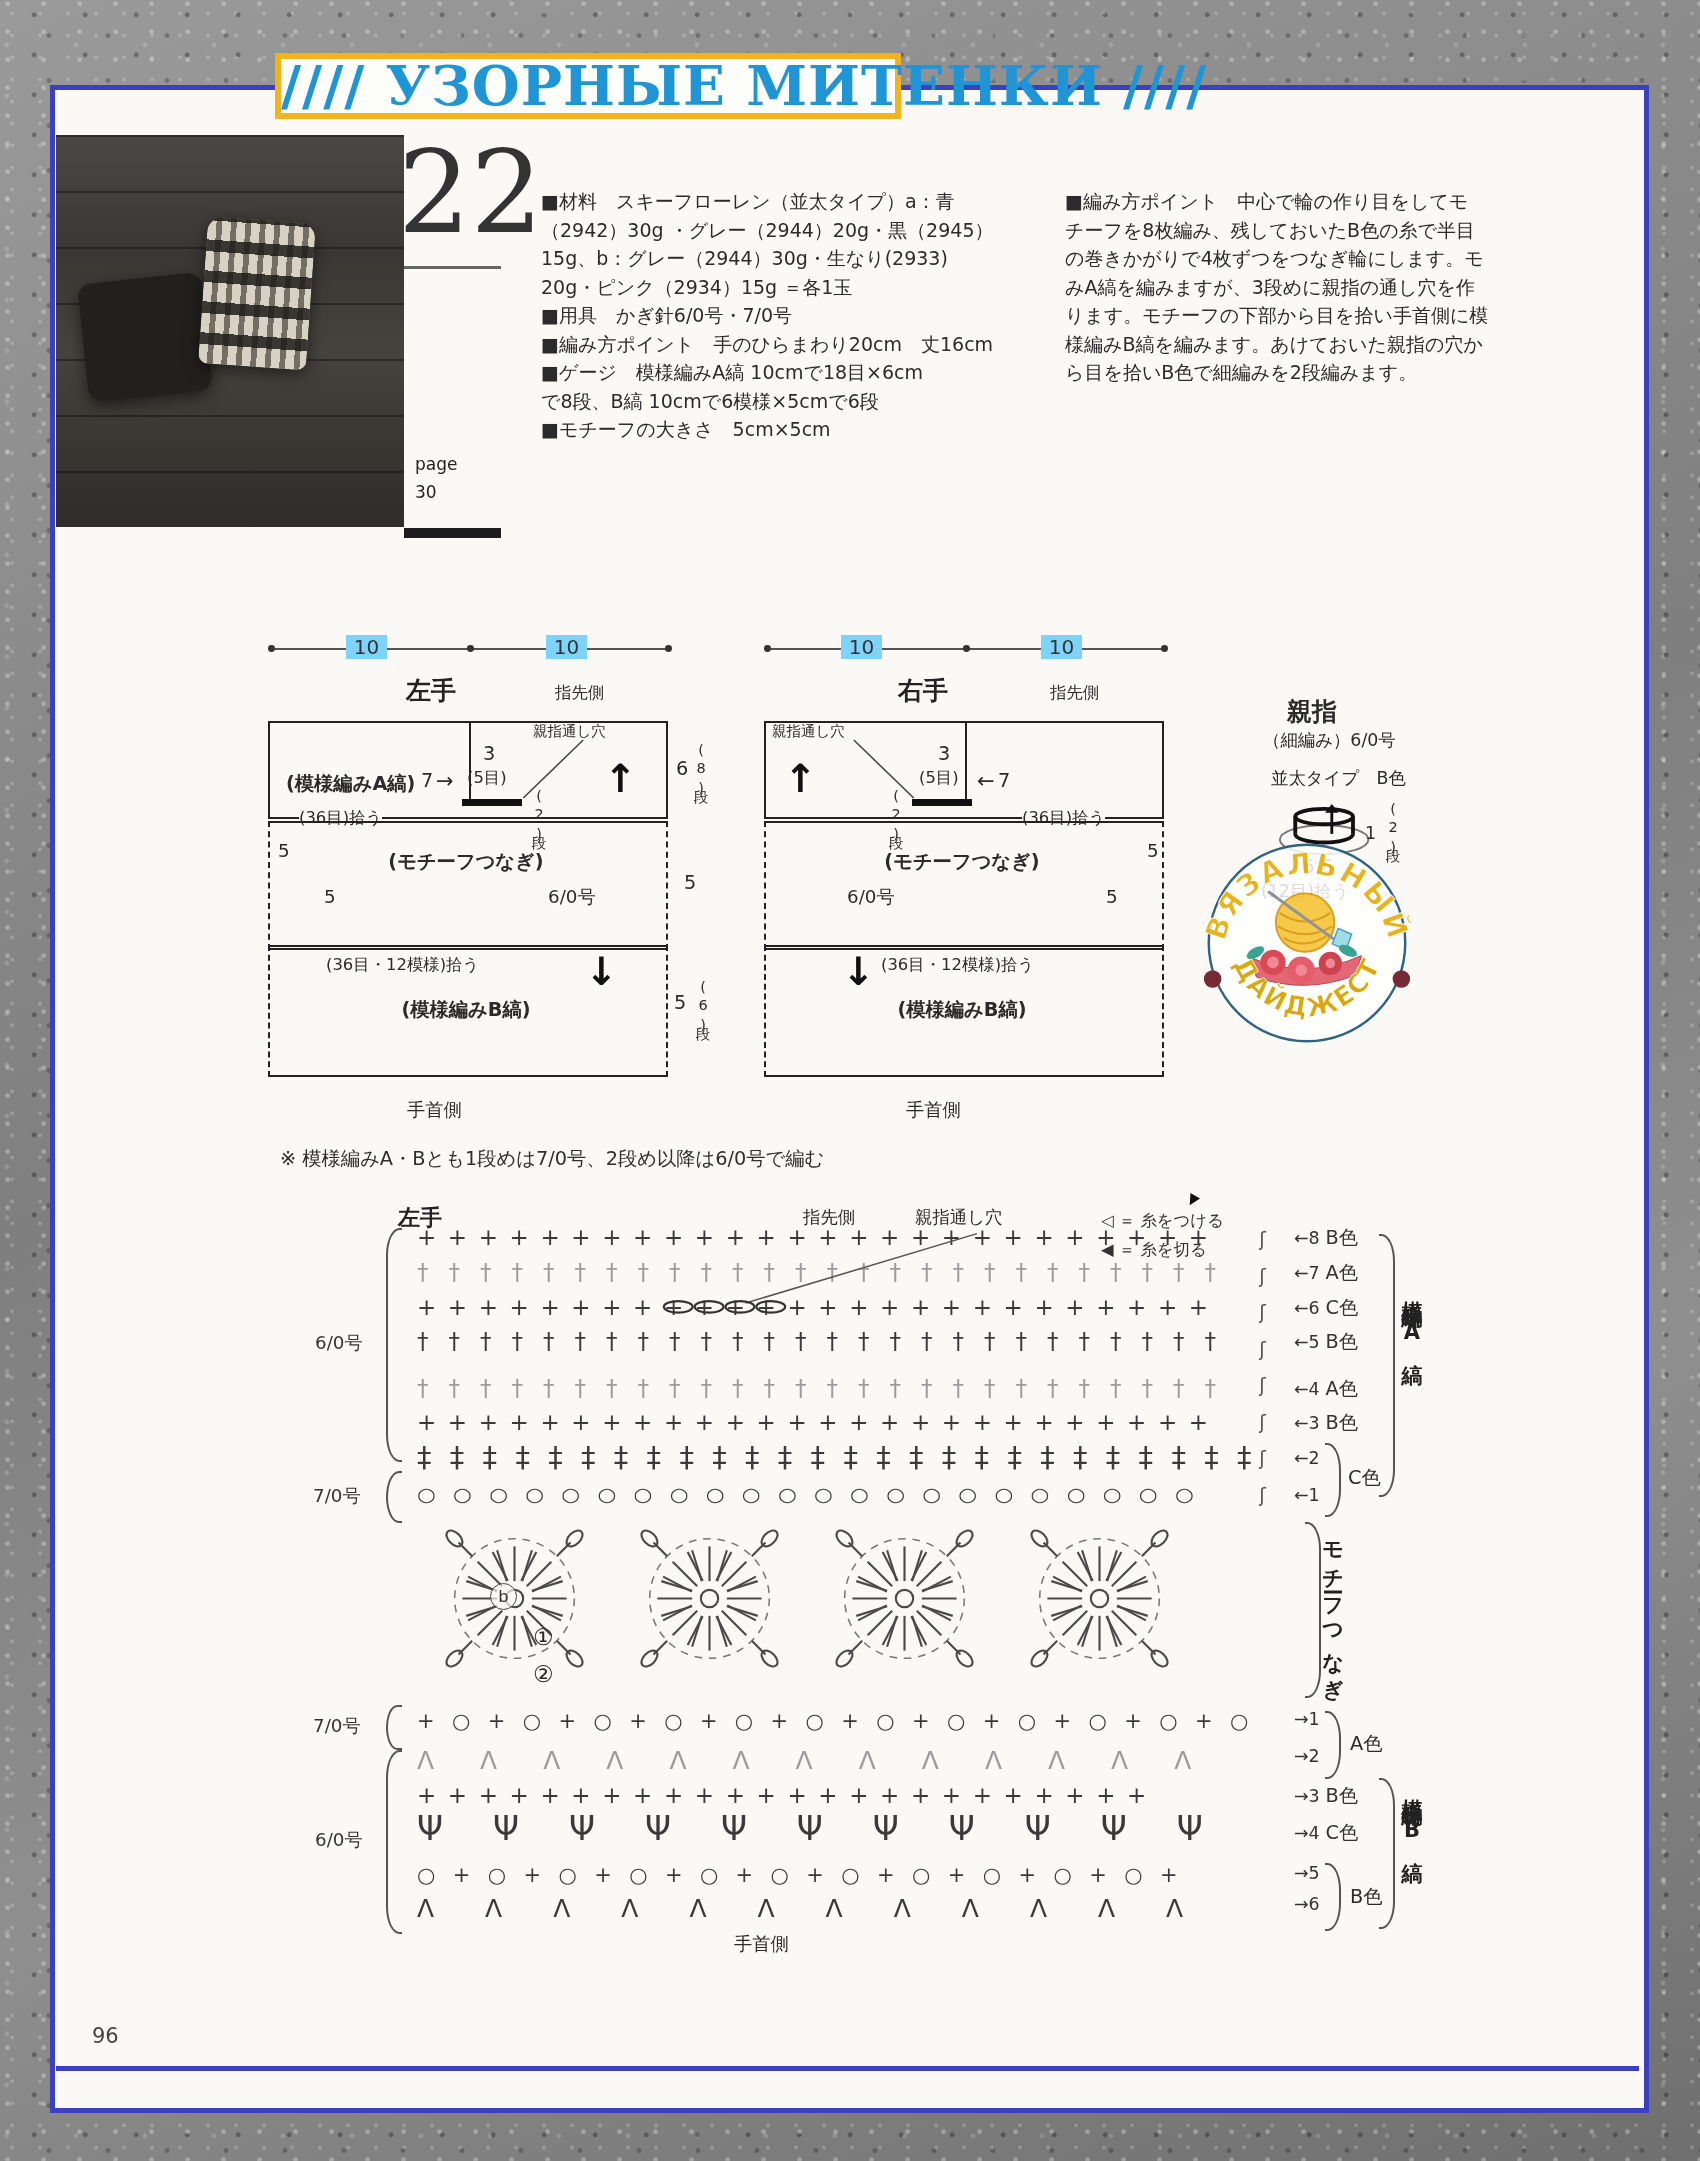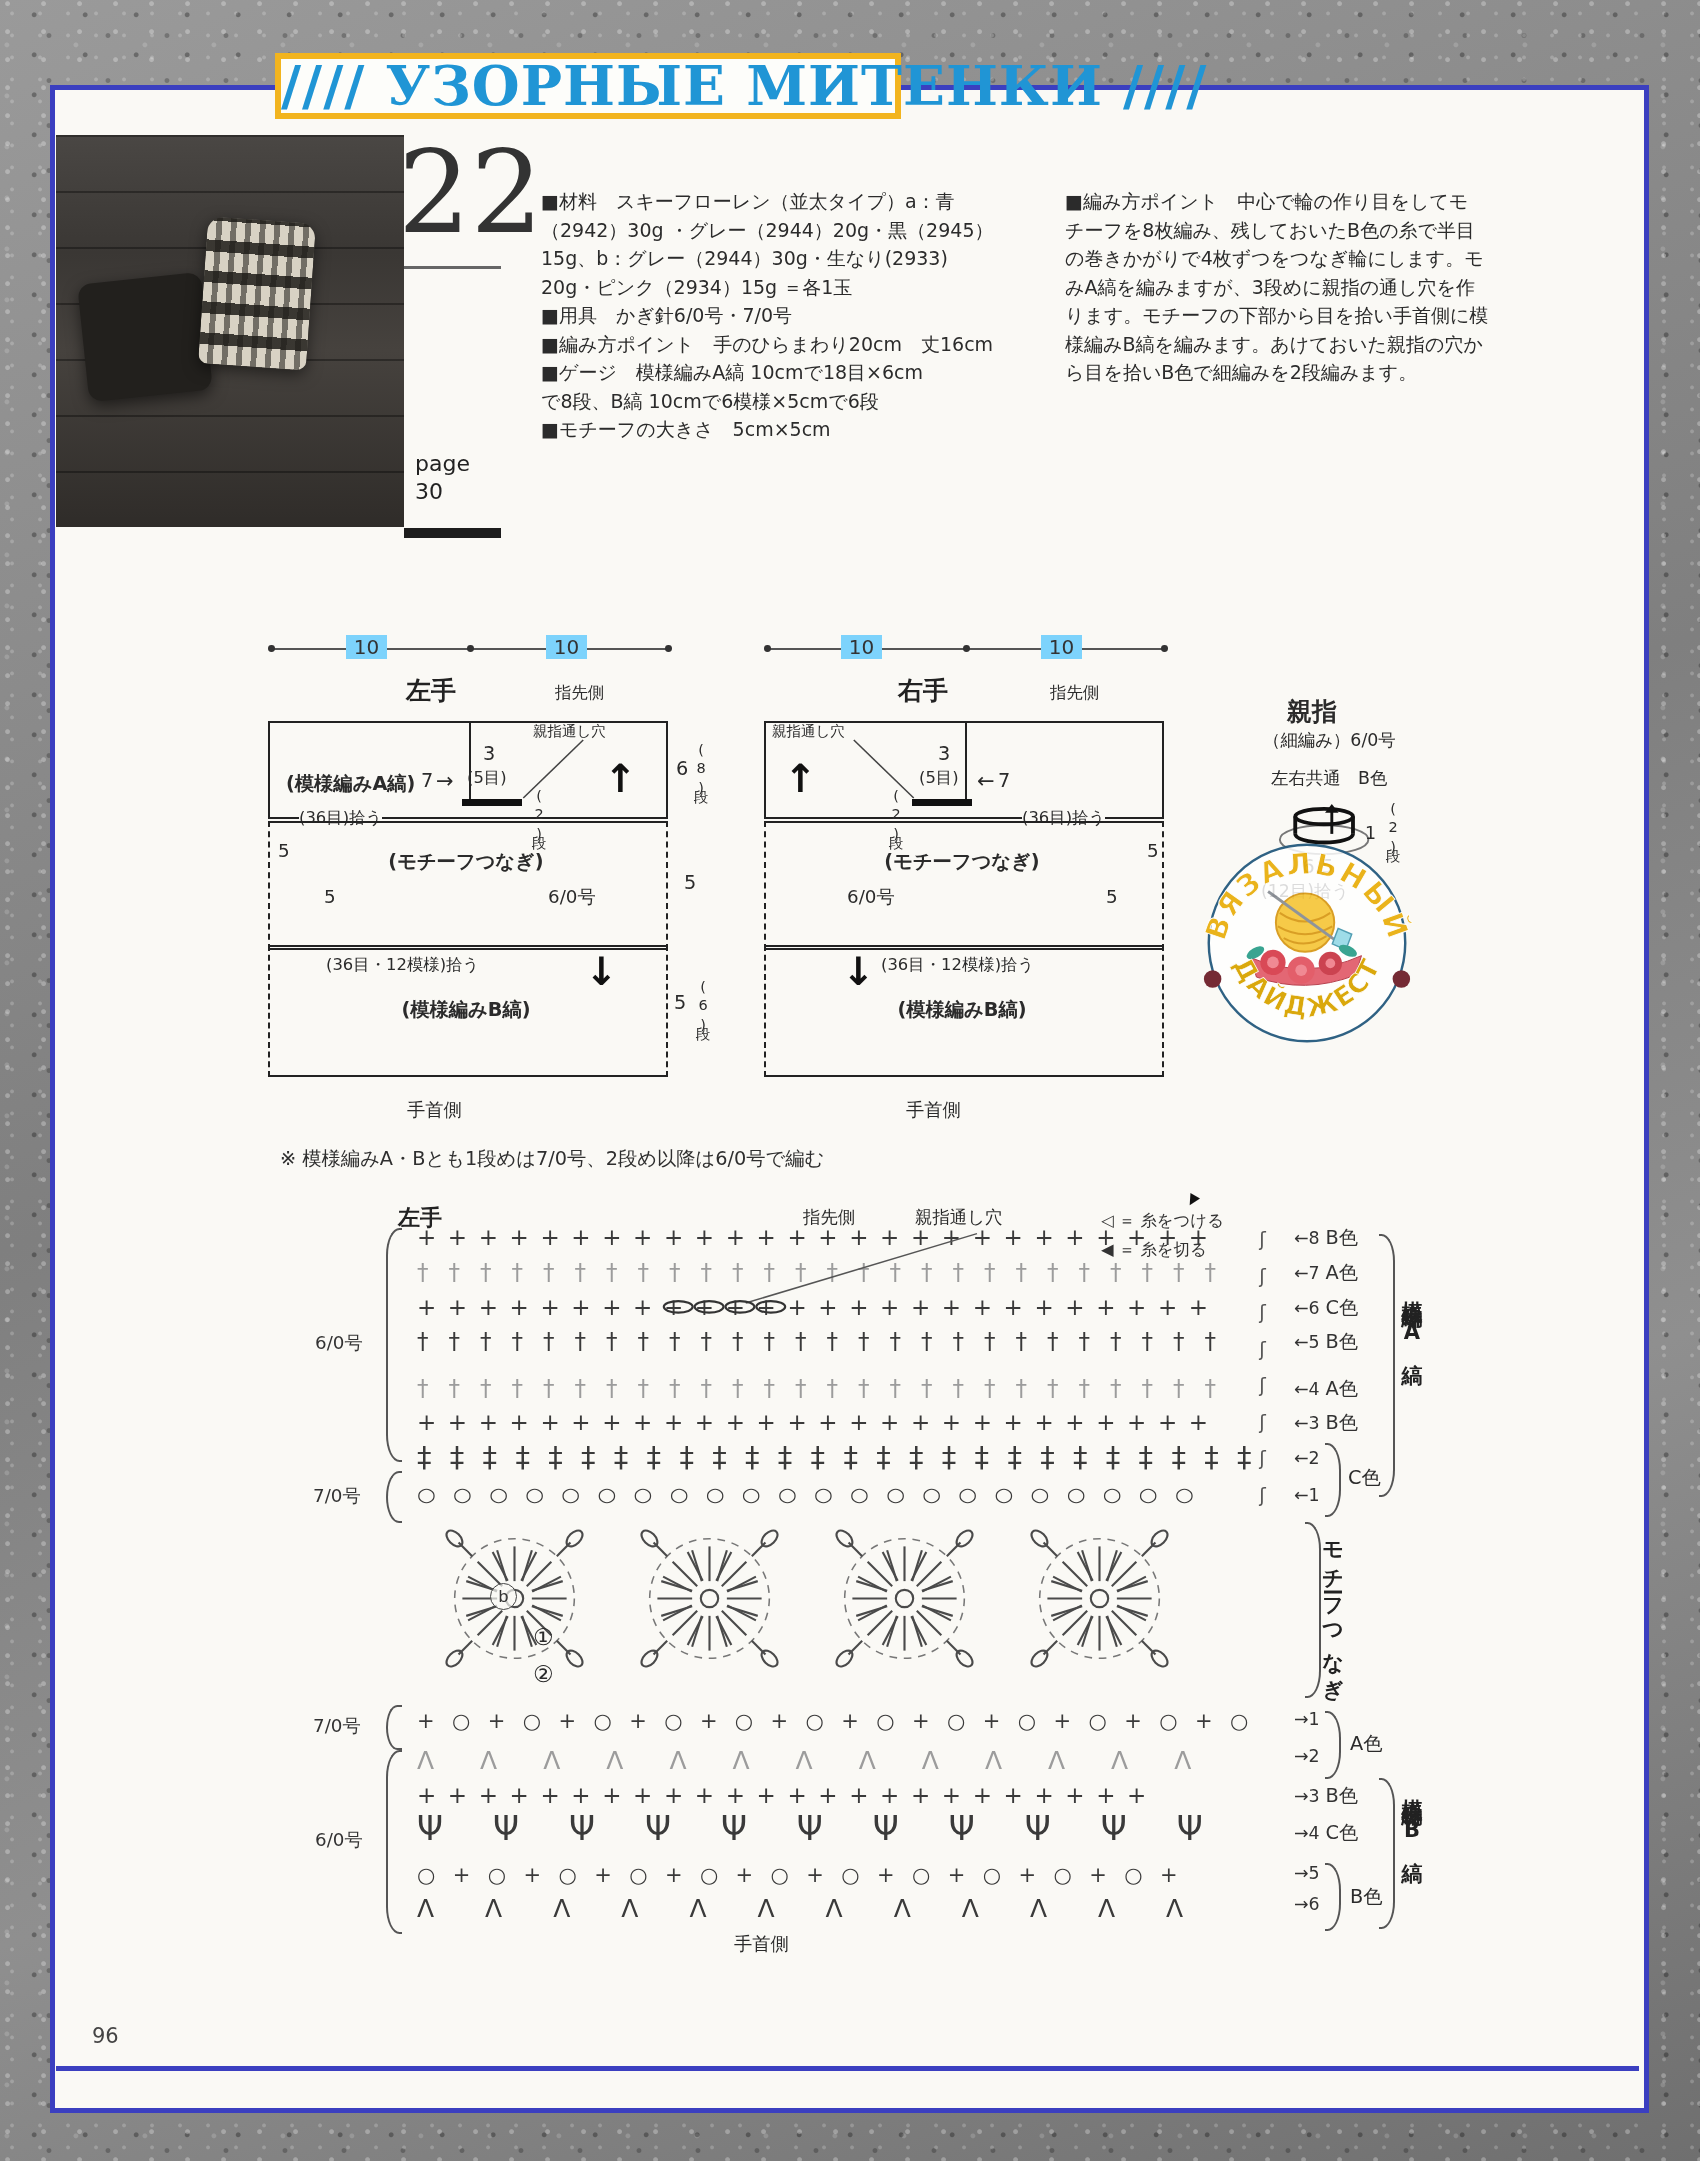--- a/index.html
+++ b/index.html
@@ -28,21 +28,21 @@
   .photo .planks{position:absolute;inset:0;background:repeating-linear-gradient(180deg,rgba(0,0,0,.35) 0 1.9px,transparent 1.9px 56px);}
   .mitten1{position:absolute;left:27px;top:143px;width:124px;height:118px;background:#22201d;border-radius:13.5px;transform:rotate(-6deg);box-shadow:0 4.8px 15.4px rgba(0,0,0,.55);}
   .mitten2{position:absolute;left:147px;top:85px;width:108px;height:147px;border-radius:15.4px 15.4px 9.7px 9.7px;transform:rotate(4deg);
     background:
       repeating-linear-gradient(0deg,transparent 0 19.3px,rgba(30,28,24,.85) 19.3px 31px),
       repeating-linear-gradient(90deg,transparent 0 8.7px,rgba(30,28,24,.55) 8.7px 14.5px),
       #d8d2c4;
     box-shadow:0 4.8px 15.4px rgba(0,0,0,.5);}
   .design-number{left:398px;top:135px;font-family:"DejaVu Serif",serif;font-size:114px;line-height:116px;color:#333;}
   .num-underline{left:404px;top:266px;width:97px;height:2.9px;background:#666;}
-  .pageref{left:415px;top:450px;font-size:22px;line-height:28px;color:#222;}
+  .pageref{left:415px;top:450px;font-size:17px;line-height:28px;color:#222;}
   .black-bar{left:404px;top:528px;width:97px;height:9.7px;background:#1d1d1d;}
   .col-text{font-size:19px;line-height:28.5px;}
   
   .dimline{height:1.9px;background:#555;}
   .dot{width:6.8px;height:6.8px;background:#333;border-radius:50%;}
   .dimlabel{font-size:20px;background:#7dd3fc;padding:0 7.7px;color:#333;}
   .boxA{border:2.9px solid #222;}
   .boxM{border:2.9px solid #222;border-left-style:dashed;border-right-style:dashed;}
   .vline{border-left:2.4px solid #222;}
   .hand{font-size:25px;font-weight:bold;color:#222;}
@@ -194,21 +194,21 @@
 <div class="ab nw" style="left:1106px;top:886px;font-size:18.3px;">5</div>
 
 <div class="ab boxM" style="left:764px;top:945px;width:396px;height:128px;"></div>
 <div class="ab bigarrow" style="left:842px;top:952px;">↓</div>
 <div class="ab sm nw" style="left:881px;top:954px;background:#faf9f5;">(36目・12模様)拾う</div>
 <div class="ab lbl ctr" style="left:764px;top:996px;width:396px;">(模様編みB縞)</div>
 <div class="ab nw" style="left:906px;top:1097px;font-size:18.3px;">手首側</div>
 
 <div class="ab nw" style="left:1287px;top:695px;font-size:25px;font-weight:bold;">親指</div>
 <div class="ab nw" style="left:1263px;top:728px;font-size:17.4px;">（細編み）6/0号</div>
-<div class="ab nw" style="left:1271px;top:766px;font-size:17.4px;">左右共通　B色</div>
+<div class="ab nw" style="left:1271px;top:766px;font-size:17.4px;">並太タイプ　B色</div>
 <svg class="ab" style="left:1276px;top:803px;" width="102" height="56" viewBox="0 0 106 58">
   <ellipse cx="50" cy="38" rx="46" ry="15" fill="none" stroke="#777" stroke-width="2"></ellipse>
   <ellipse cx="50" cy="14" rx="30" ry="8" fill="none" stroke="#111" stroke-width="4"></ellipse>
   <line x1="20" y1="14" x2="20" y2="32" stroke="#111" stroke-width="4"></line>
   <line x1="80" y1="14" x2="80" y2="32" stroke="#111" stroke-width="4"></line>
   <path d="M20,32 A30 9 0 0 0 80,32" fill="none" stroke="#111" stroke-width="4"></path>
   <line x1="58" y1="32" x2="58" y2="6" stroke="#111" stroke-width="3"></line>
   <polygon points="51,8 58,-1 65,8" fill="#111" transform="translate(0,2)"></polygon>
 </svg>
 <div class="ab nw" style="left:1302px;top:854px;font-size:20px;">6.5</div>

